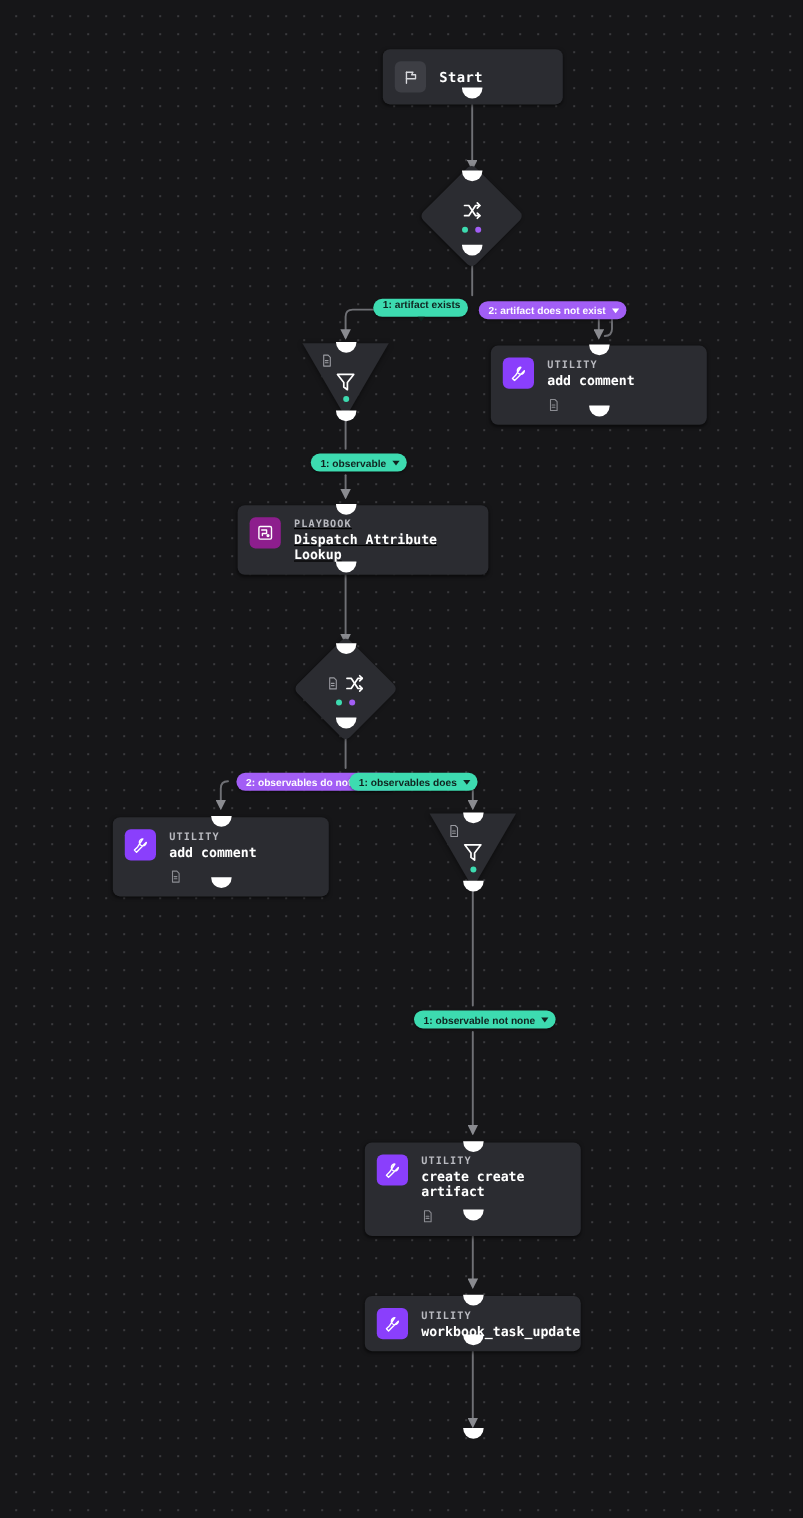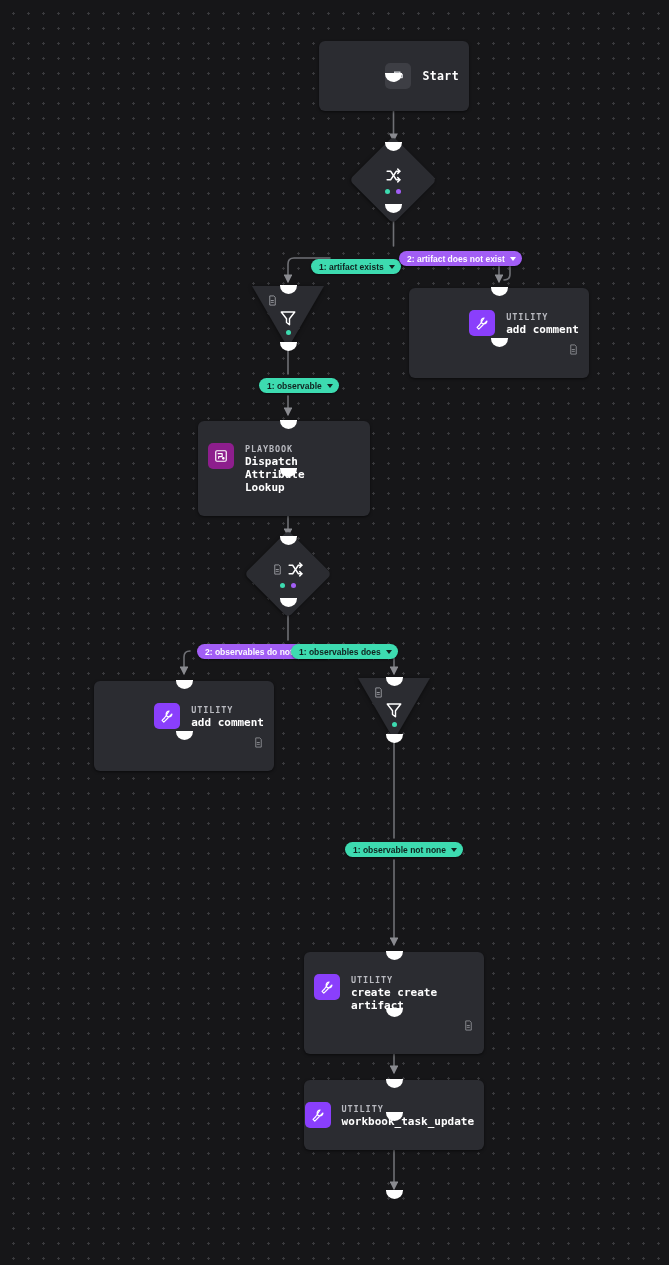--- a/index.html
+++ b/index.html
@@ -36,22 +36,21 @@
     box-sizing: border-box;
   }
 
   
   .card {
     background: #2b2c31;
     border-radius: 6px;
     box-shadow: 0 1px 3px rgba(0,0,0,.55);
     display: flex;
     flex-direction: column;
-    padding: 22px 10px;
-    align-items: flex-end;
+    padding: 10px 10px;
   }
   .card-row {
     display: flex;
     align-items: flex-start;
     gap: 11px;
   }
   .tile {
     width: 26px;
     height: 26px;
     min-width: 26px;
@@ -269,21 +268,21 @@
       </div>
       <div class="dots">
         <span class="dot teal"></span>
         <span class="dot purple"></span>
       </div>
     </div>
   </div>
   <div class="port notch-top" style="left:385px; top:142px;"></div>
   <div class="port bottom" style="left:385px; top:204px;"></div>
 
-  <div class="pill teal" style="left:311px; top:259px;">
+  <div class="pill teal" style="left:311px; top:249px;flex-direction:column;">
     <span>1: artifact exists</span>
     <span class="chev"></span>
   </div>
   <div class="pill purple" style="left:389px; top:251px;">
     <span>2: artifact does not exist</span>
     <span class="chev"></span>
   </div>
 
   <div class="tri-wrap" style="left:252px; top:286px;">
     <div class="tri-shape"></div>
@@ -323,21 +322,21 @@
     </div>
   </div>
   <div class="port notch-top" style="left:491px; top:287px;"></div>
   <div class="port bottom" style="left:491px; top:338px;"></div>
 
   <div class="pill teal" style="left:259px; top:378px;">
     <span>1: observable</span>
     <span class="chev"></span>
   </div>
 
-  <div class="node card" style="left:198px; top:421px; width:172px;">
+  <div class="node card" style="left:198px; top:421px; width:209px;text-decoration:underline;">
     <div class="card-row">
       <div class="tile magenta">
         <svg width="14" height="14" viewBox="0 0 24 24" fill="none" stroke="#ffffff" stroke-width="2" stroke-linecap="round" stroke-linejoin="round">
           <rect x="3" y="3" width="18" height="18" rx="2"></rect>
           <path d="M7 8 L14 8 M14 8 L14 13 L8 13 M8 13 L8 16"></path>
           <circle cx="16" cy="16" r="1.3" fill="#ffffff"></circle>
         </svg>
       </div>
       <div class="card-text">
         <div class="kicker">PLAYBOOK</div>

